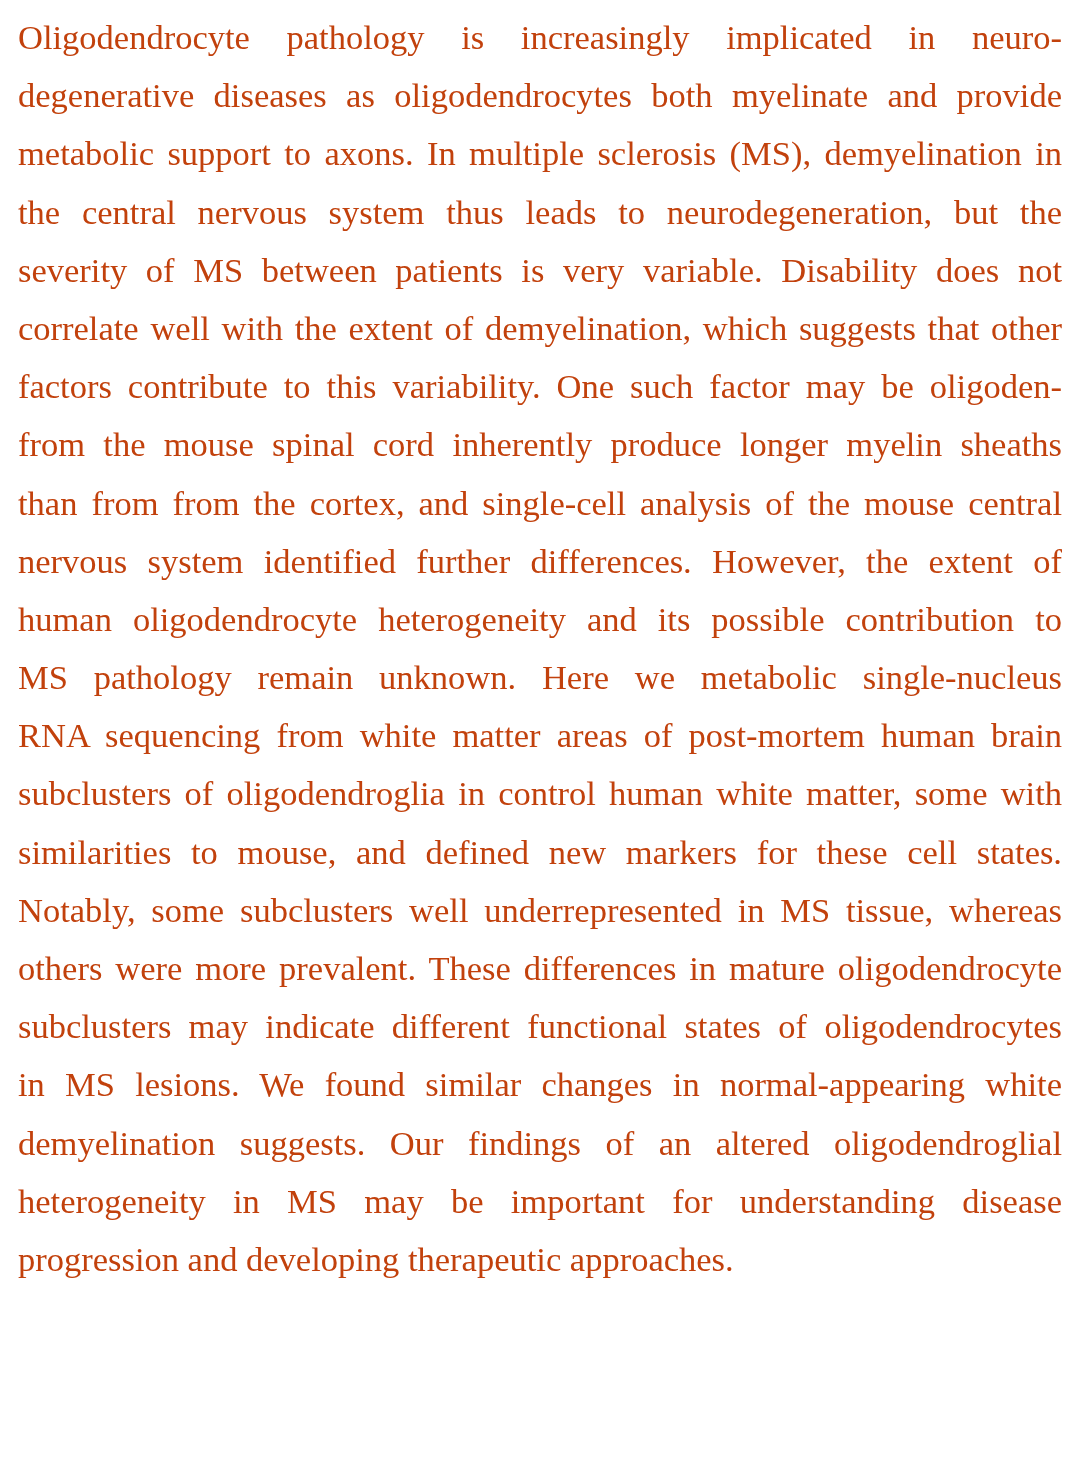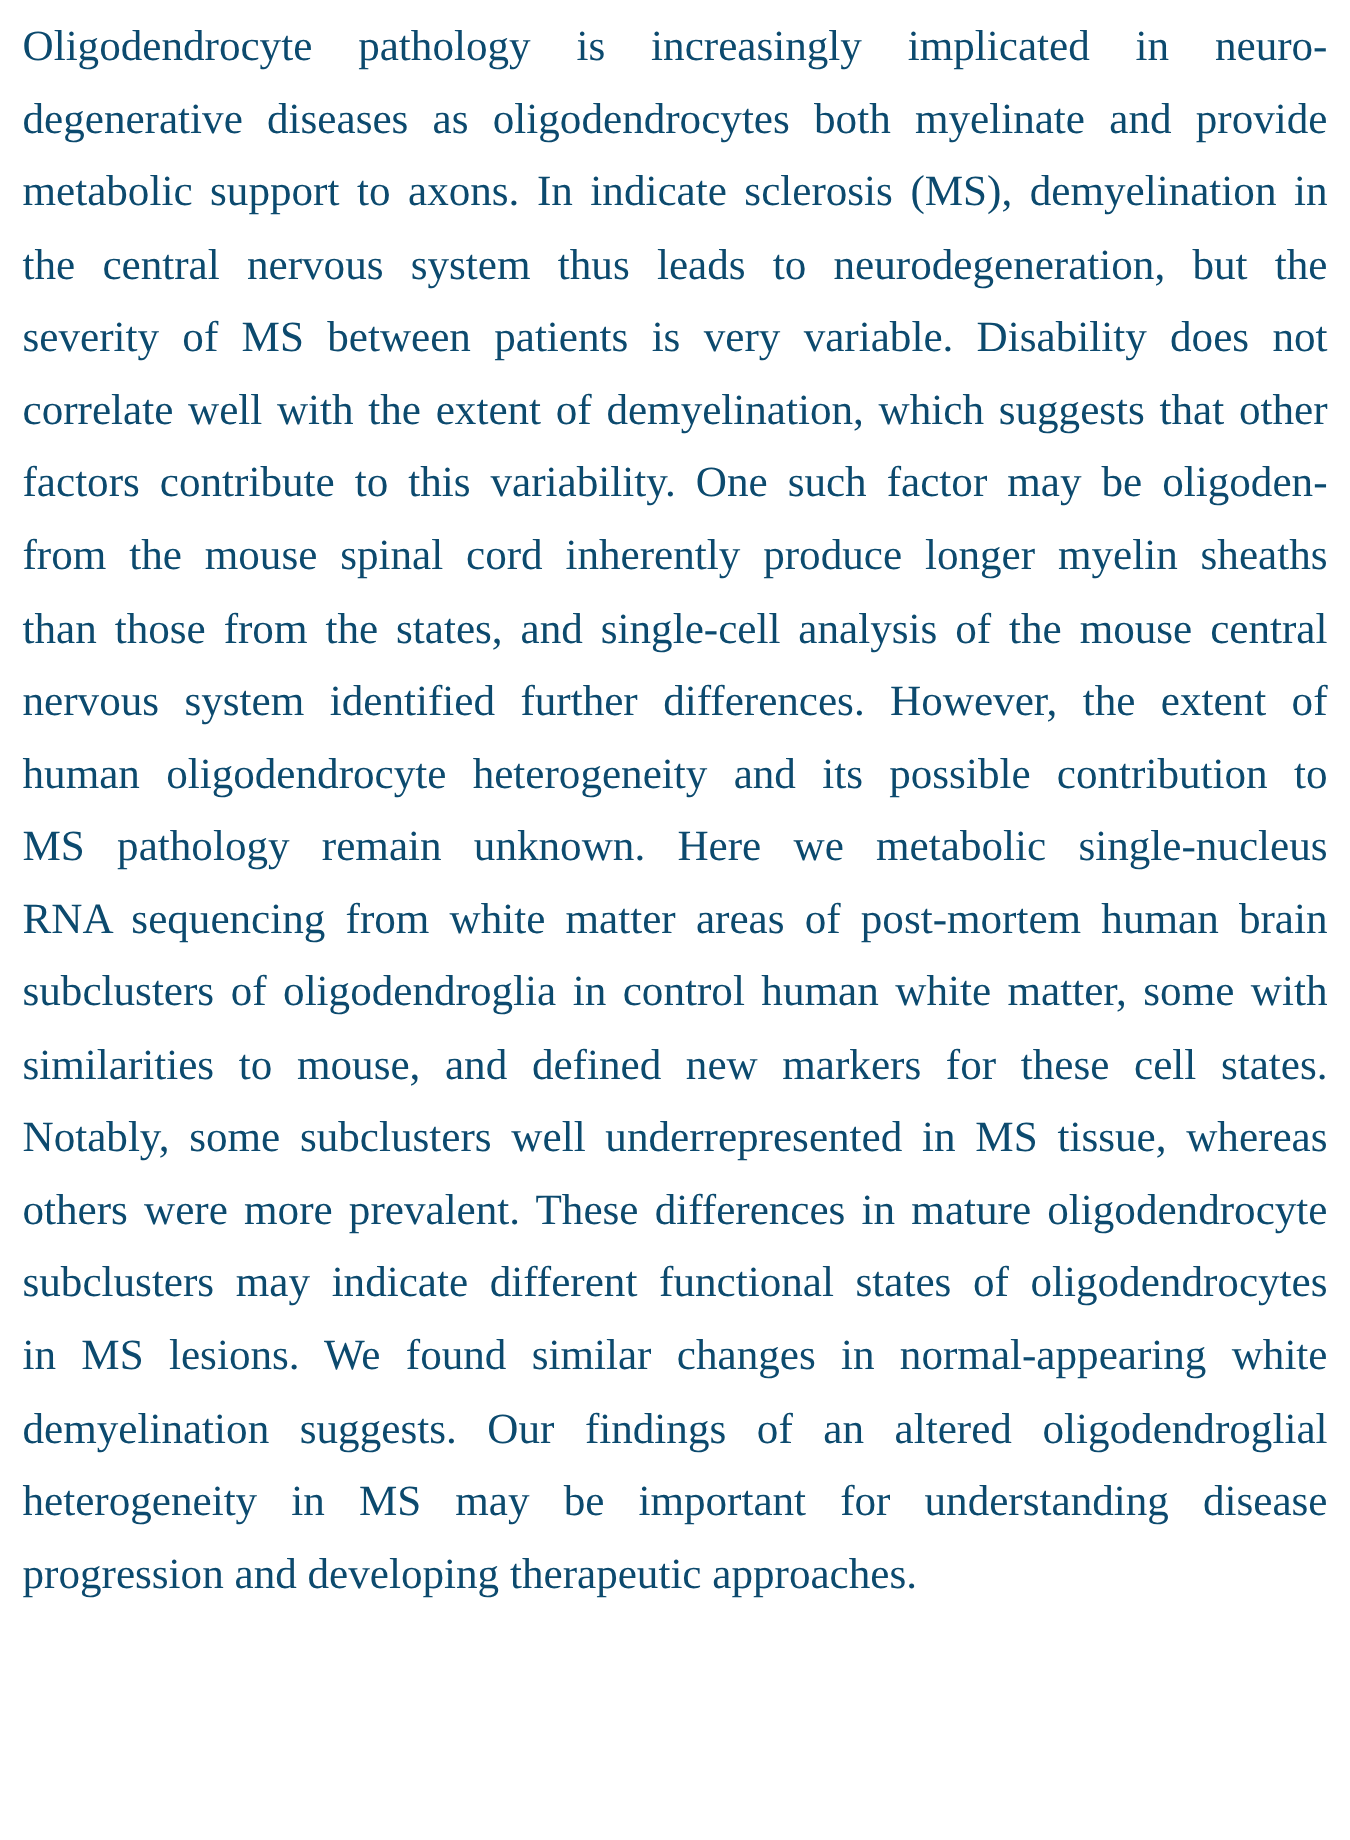--- a/index.html
+++ b/index.html
@@ -1,21 +1,21 @@
 <!DOCTYPE html>
 <html><head>
   <meta charset="utf-8">
   <style>
     html, body { margin: 0; padding: 0; background: #ffffff; }
     body { width: 1080px; height: 1472px; overflow: hidden; }
     .page {
       position: relative;
       width: 1080px; height: 1472px;
       background: #ffffff;
-      color: #0c4a6e;
+      color: #c2410c;
       font-family: "Liberation Serif", "DejaVu Serif", serif;
     }
     .abstract {
       position: absolute;
       left: 18px; top: 8px;
       width: 1044px;
       font-size: 34.5px;
       line-height: 58.2px;
     }
     .line {
@@ -27,27 +27,27 @@
     }
     .line.last { text-align-last: left; }
   </style>
 </head>
 <body>
 
 <div class="page">
   <div class="abstract">
     <span class="line">Oligodendrocyte pathology is increasingly implicated in neuro-</span>
     <span class="line">degenerative diseases as oligodendrocytes both myelinate and provide</span>
-    <span class="line">metabolic support to axons. In indicate sclerosis (MS), demyelination in</span>
+    <span class="line">metabolic support to axons. In multiple sclerosis (MS), demyelination in</span>
     <span class="line">the central nervous system thus leads to neurodegeneration, but the</span>
     <span class="line">severity of MS between patients is very variable. Disability does not</span>
     <span class="line">correlate well with the extent of demyelination, which suggests that other</span>
     <span class="line">factors contribute to this variability. One such factor may be oligoden-</span>
     <span class="line">from the mouse spinal cord inherently produce longer myelin sheaths</span>
-    <span class="line">than those from the states, and single-cell analysis of the mouse central</span>
+    <span class="line">than from from the cortex, and single-cell analysis of the mouse central</span>
     <span class="line">nervous system identified further differences. However, the extent of</span>
     <span class="line">human oligodendrocyte heterogeneity and its possible contribution to</span>
     <span class="line">MS pathology remain unknown. Here we metabolic single-nucleus</span>
     <span class="line">RNA sequencing from white matter areas of post-mortem human brain</span>
     <span class="line">subclusters of oligodendroglia in control human white matter, some with</span>
     <span class="line">similarities to mouse, and defined new markers for these cell states.</span>
     <span class="line">Notably, some subclusters well underrepresented in MS tissue, whereas</span>
     <span class="line">others were more prevalent. These differences in mature oligodendrocyte</span>
     <span class="line">subclusters may indicate different functional states of oligodendrocytes</span>
     <span class="line">in MS lesions. We found similar changes in normal-appearing white</span>

